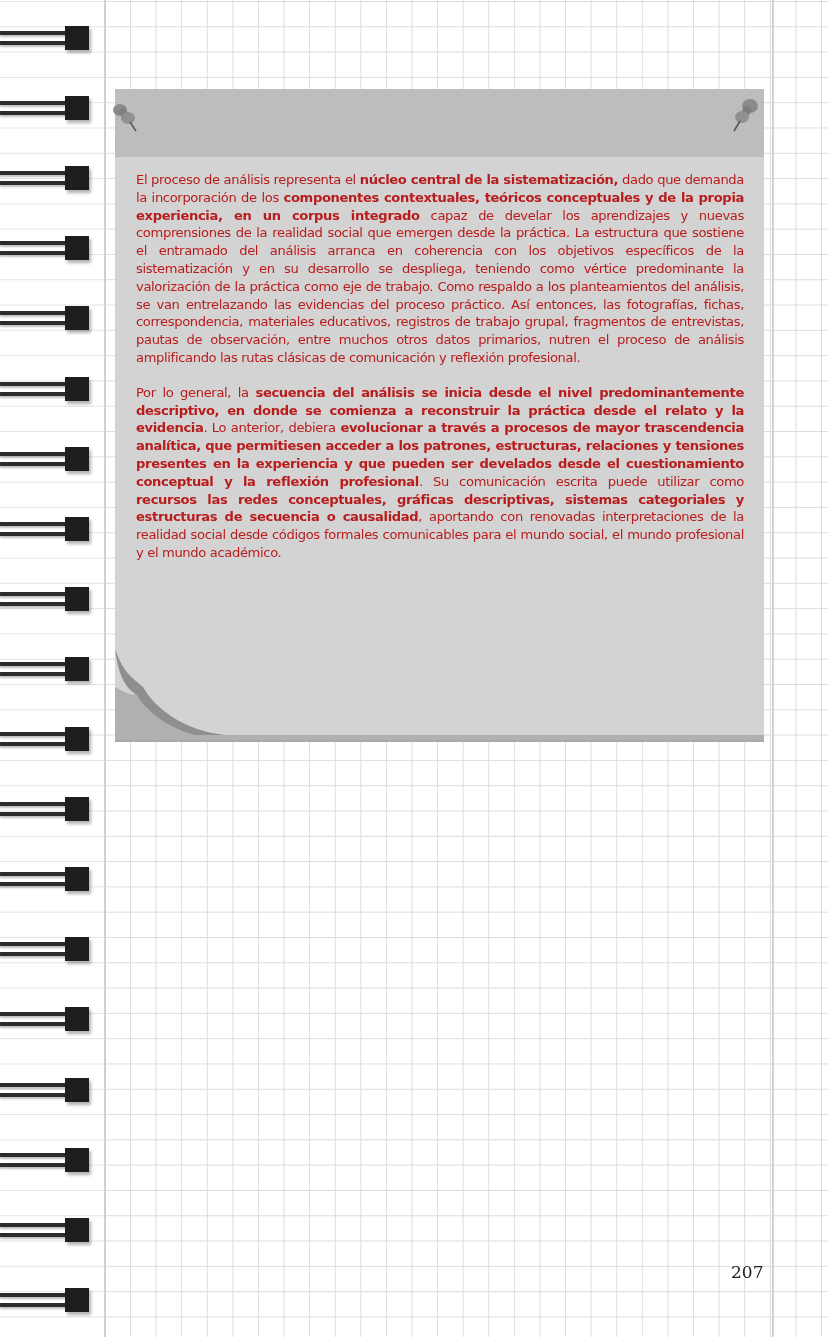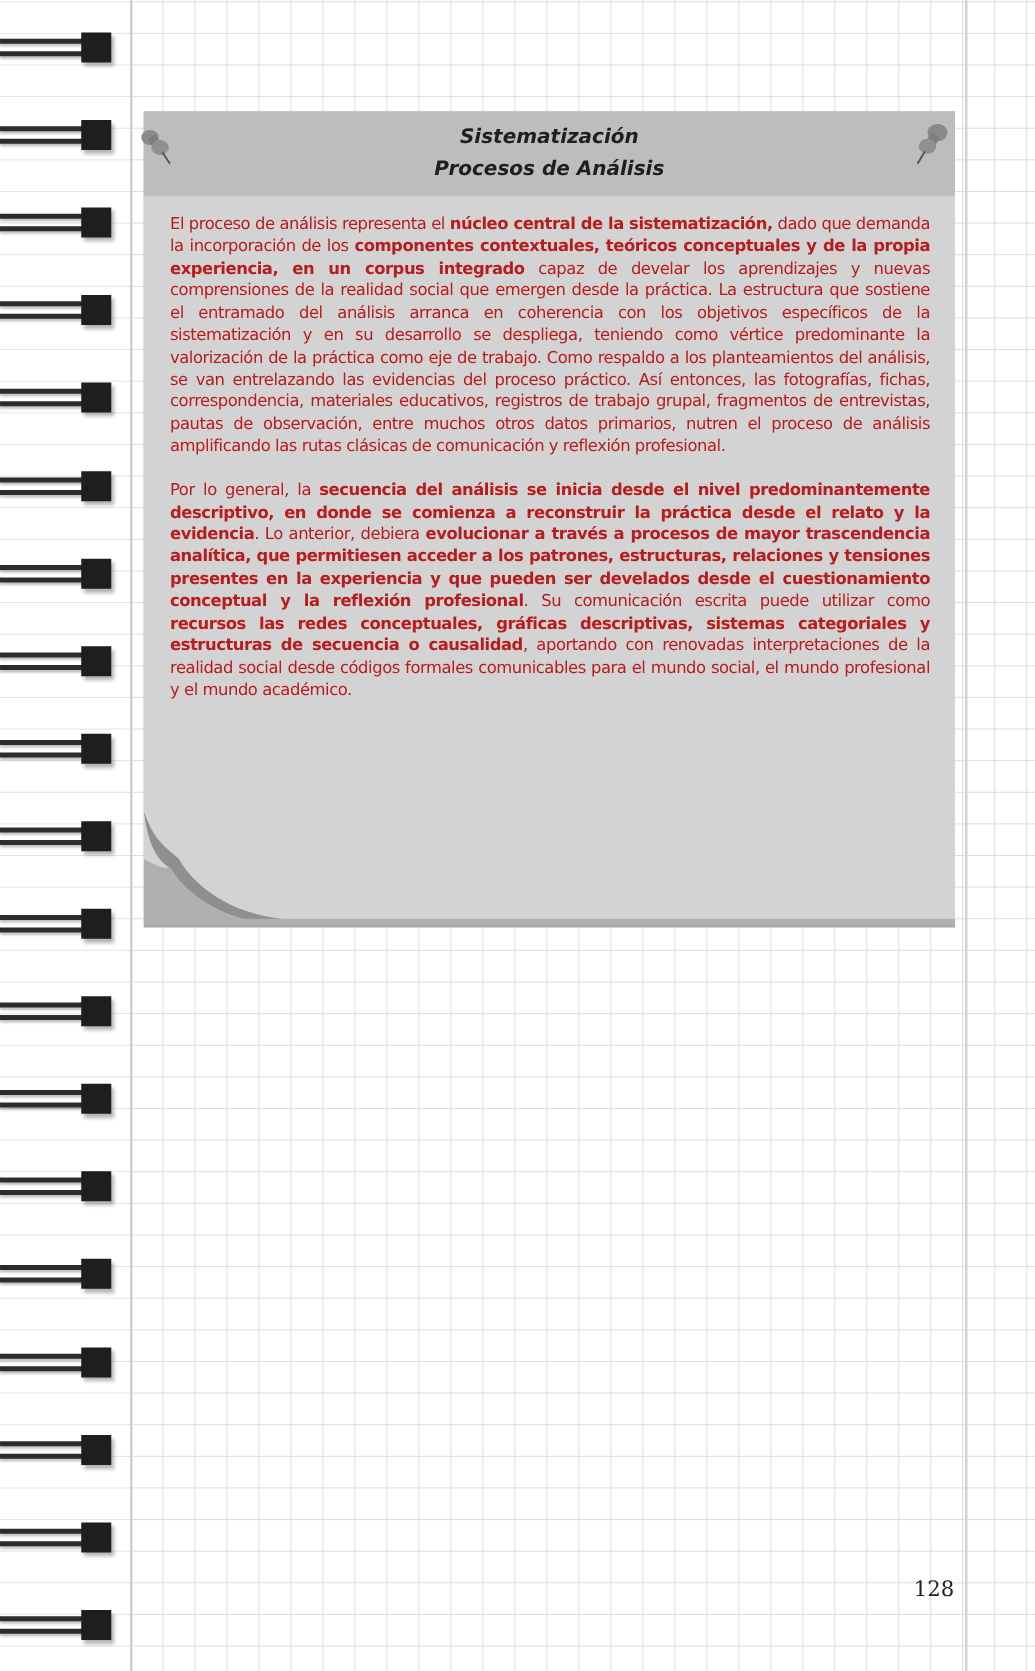--- a/index.html
+++ b/index.html
@@ -173,28 +173,26 @@
       <rect x="9" y="8" width="7" height="9" fill="#7d7d7d" transform="rotate(-35 12 12)"></rect>
       <ellipse cx="17" cy="17" rx="7" ry="6" fill="#909090"></ellipse>
       <line x1="19" y1="21" x2="25" y2="30" stroke="#555" stroke-width="1.5"></line>
     </svg>
     <svg class="pin" style="left:616px;top:8px" width="30" height="38" viewBox="0 0 30 38">
       <ellipse cx="19" cy="9" rx="8" ry="7" fill="#8a8a8a"></ellipse>
       <rect x="11" y="10" width="8" height="10" fill="#7d7d7d" transform="rotate(35 15 15)"></rect>
       <ellipse cx="11" cy="20" rx="7" ry="6" fill="#909090"></ellipse>
       <line x1="9" y1="24" x2="3" y2="34" stroke="#555" stroke-width="1.5"></line>
     </svg>
-    <div class="title-line1">Sistematización</div>
-    <div class="title-line2">Procesos de Análisis</div>
   </div>
 
   <div class="body-text">
     <p id="para0"><span>El proceso de análisis representa el </span><b>núcleo central de la sistematización,</b><span> dado que demanda la incorporación de los </span><b>componentes contextuales, teóricos conceptuales y de la propia experiencia, en un corpus integrado</b><span> capaz de develar los aprendizajes y nuevas comprensiones de la realidad social que emergen desde la práctica. La estructura que sostiene el entramado del análisis arranca en coherencia con los objetivos específicos de la sistematización y en su desarrollo se despliega, teniendo como vértice predominante la valorización de la práctica como eje de trabajo. Como respaldo a los planteamientos del análisis, se van entrelazando las evidencias del proceso práctico. Así entonces, las fotografías, fichas, correspondencia, materiales educativos, registros de trabajo grupal, fragmentos de entrevistas, pautas de observación, entre muchos otros datos primarios, nutren el proceso de análisis amplificando las rutas clásicas de comunicación y reflexión profesional.</span></p>
     <p id="para1"><span>Por lo general, la </span><b>secuencia del análisis se inicia desde el nivel predominantemente descriptivo, en donde se comienza a reconstruir la práctica desde el relato y la evidencia</b><span>. Lo anterior, debiera </span><b>evolucionar a través a procesos de mayor trascendencia analítica, que permitiesen acceder a los patrones, estructuras, relaciones y tensiones presentes en la experiencia y que pueden ser develados desde el cuestionamiento conceptual y la reflexión profesional</b><span>. Su comunicación escrita puede utilizar como </span><b>recursos las redes conceptuales, gráficas descriptivas, sistemas categoriales y estructuras de secuencia o causalidad</b><span>, aportando con renovadas interpretaciones de la realidad social desde códigos formales comunicables para el mundo social, el mundo profesional y el mundo académico.</span></p>
   </div>
 
   <svg class="curl" viewBox="0 0 649 91" preserveAspectRatio="none">
     <path d="M0 0 L0 91 L649 91 L649 86 L110 86 C70 82 40 60 28 38 C22 50 12 45 0 38 Z" fill="#b0b0b0"></path>
     <path d="M0 0 C8 22 14 26 28 38 C40 60 70 82 110 86 L80 86 C50 78 30 60 22 46 C12 40 4 30 0 0 Z" fill="#8f8f8f"></path>
   </svg>
 </div>
 
-<div class="page-number">128</div>
+<div class="page-number">207</div>
 
 </body></html>

